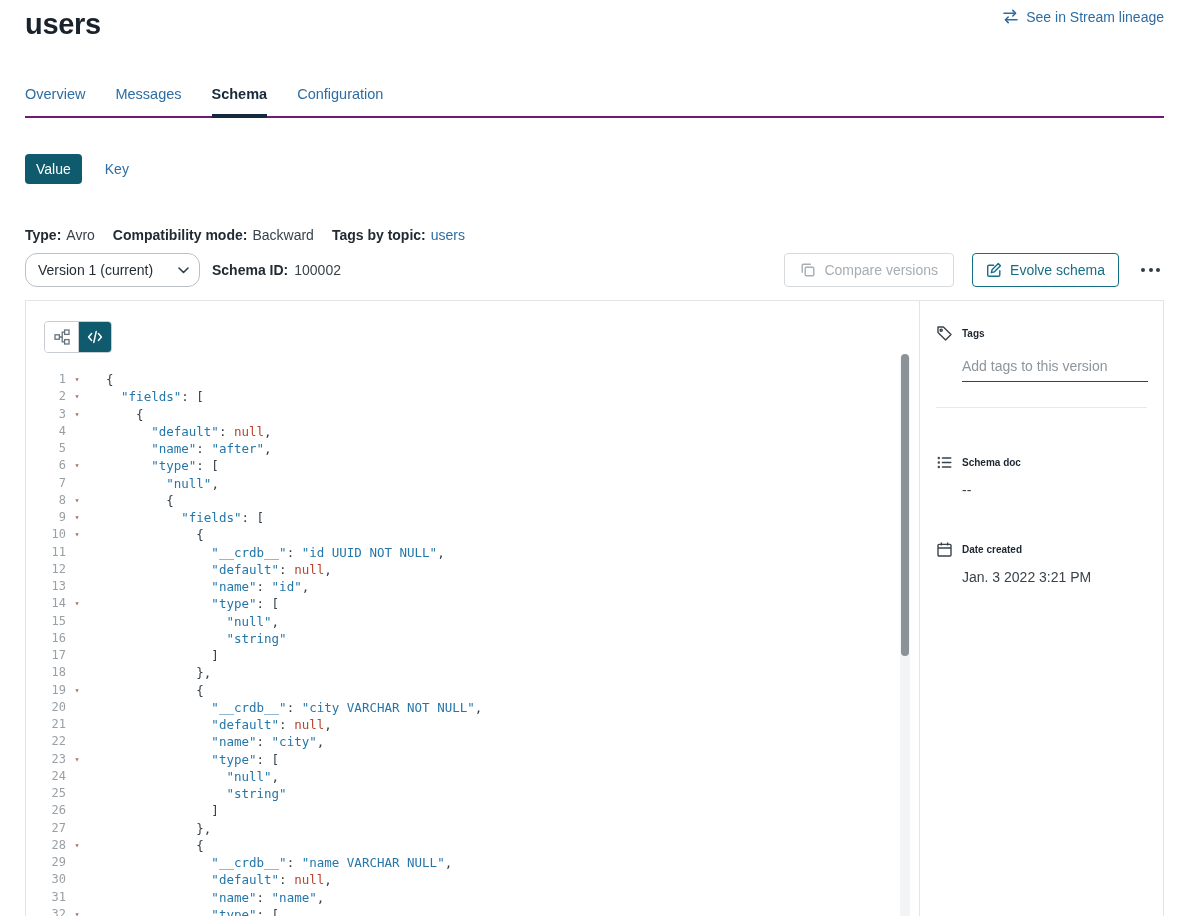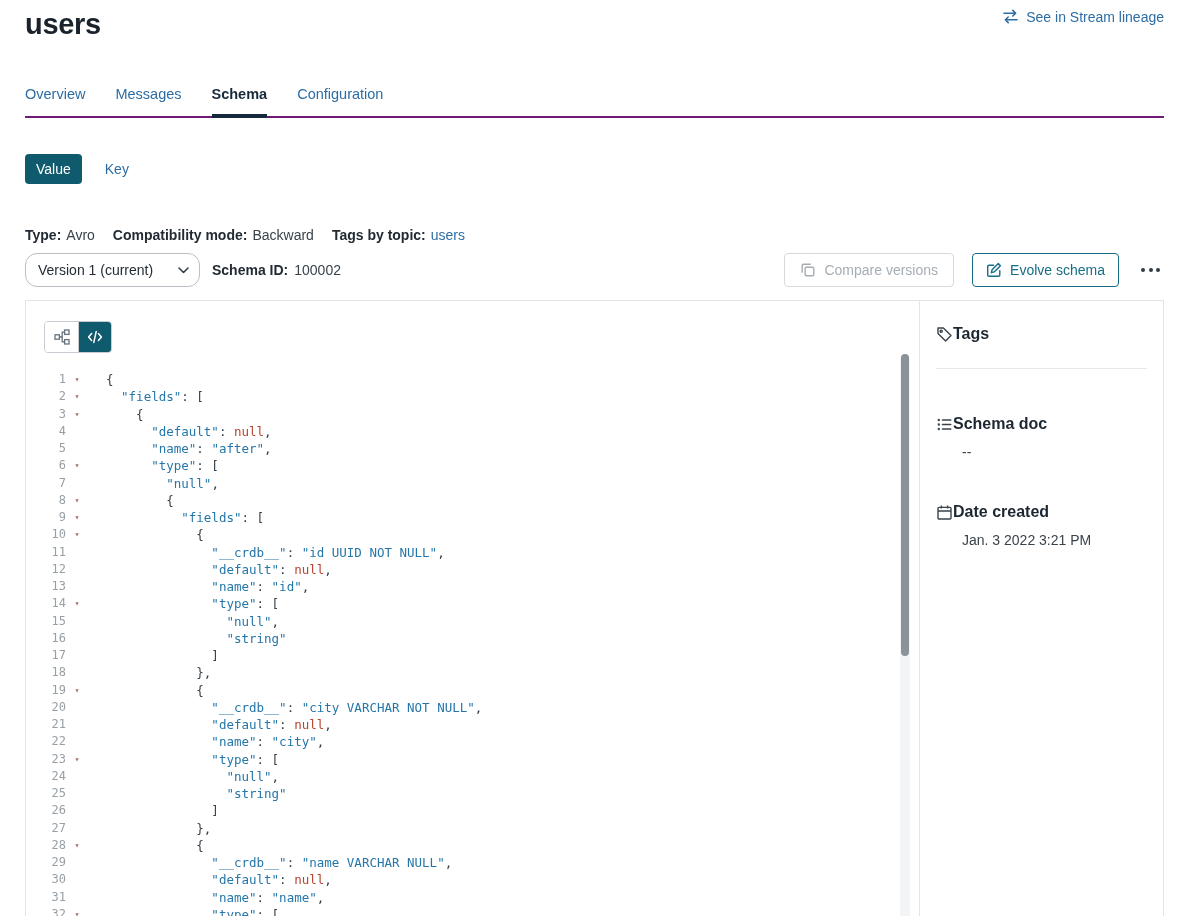--- a/index.html
+++ b/index.html
@@ -59,21 +59,21 @@
   .fold{width:12px;margin-left:5px;text-align:center;color:#a3766d;font-size:8.5px;flex:none;cursor:pointer;}
   .code-text{margin-left:23px;flex:none;}
   .tok-key{color:var(--code-blue);}
   .tok-str{color:var(--code-blue);}
   .tok-null{color:var(--code-red);text-align:center;}
   .tok-punc{color:#333d46;}
   .scrollbar{position:absolute;top:53px;bottom:0;right:9px;width:10px;background:#f3f4f5;border-radius:5px;cursor:pointer;}
   .scroll-thumb{width:8px;margin:0 auto;height:302px;background:#8b9298;border-radius:4px;cursor:grab;}
   
   .side-panel{width:244px;flex:none;border-left:1px solid var(--border);padding:24px 16px 0;}
-  .side-header{display:flex;align-items:center;font-size:16px;font-weight:700;color:#1d2731;}
+  .side-header{display:flex;align-items:center;gap:9px;font-size:10px;font-weight:700;color:#1d2731;}
   .side-header svg{flex:none;}
   .tags-input{display:block;margin:14px 0 0 26px;width:186px;border:none;border-bottom:1px solid #39434c;font-size:14px;font-family:inherit;color:#242d35;padding:2px 0 7px;outline:none;background:transparent;}
   .tags-input::placeholder{color:#8d959c;}
   .side-divider{margin-top:25px;border-top:1px solid #e6e9ec;}
   .side-section.doc{margin-top:46px;}
   .side-section.date{margin-top:43px;}
   .side-value{margin:11px 0 0 26px;font-size:14px;color:#39434c;}
 </style>
 </head>
 <body>
@@ -193,20 +193,21 @@
     <div class="side-section tags">
       <div class="side-header">
         <span style="display:flex;">
           <svg width="17" height="17" viewBox="0 0 17 17" fill="none" stroke="#39434c" stroke-width="1.4" stroke-linejoin="round">
             <path d="M2 7.4V2h5.4L15 9.6 9.6 15z"></path>
               <circle cx="5.2" cy="5.2" r="1.1"></circle>
           </svg>
         </span>
         <span>Tags</span>
       </div>
+      <input class="tags-input" placeholder="Add tags to this version" style="">
       <div class="side-divider"></div>
     </div>
 
     <div class="side-section doc">
       <div class="side-header">
         <span style="display:flex;">
           <svg width="17" height="17" viewBox="0 0 17 17" fill="none" stroke="#39434c" stroke-width="1.4" stroke-linecap="round">
             <circle cx="2.8" cy="4" r="0.5" fill="#39434c"></circle>
               <path d="M6.4 4h8.4"></path>
             <circle cx="2.8" cy="8.5" r="0.5" fill="#39434c"></circle>

